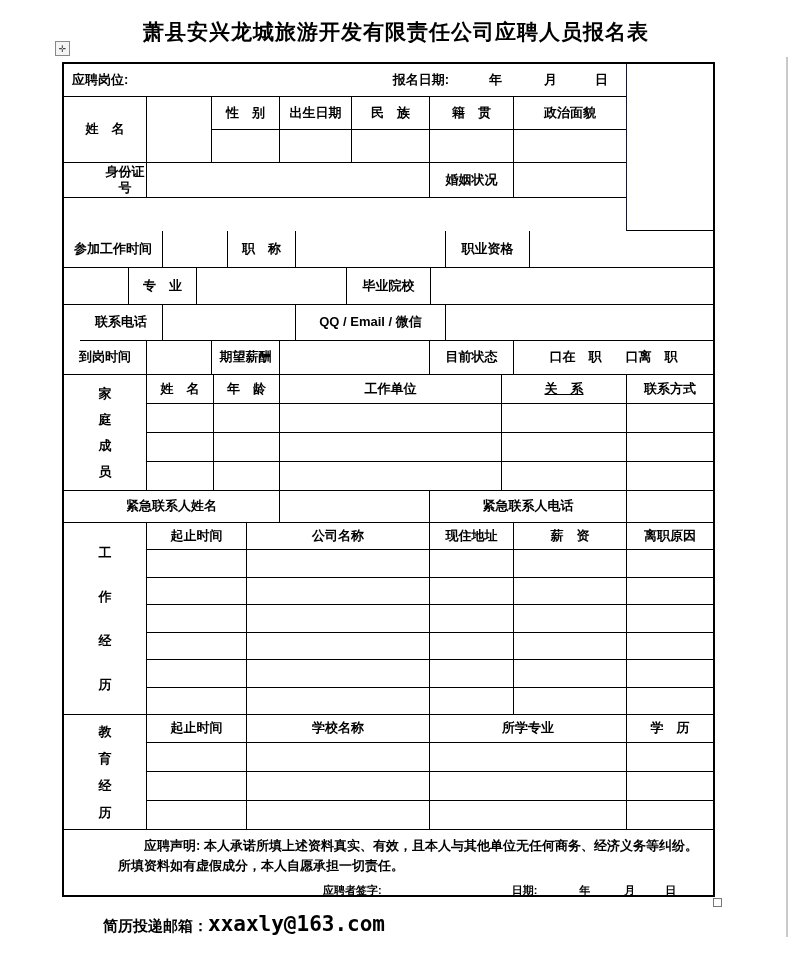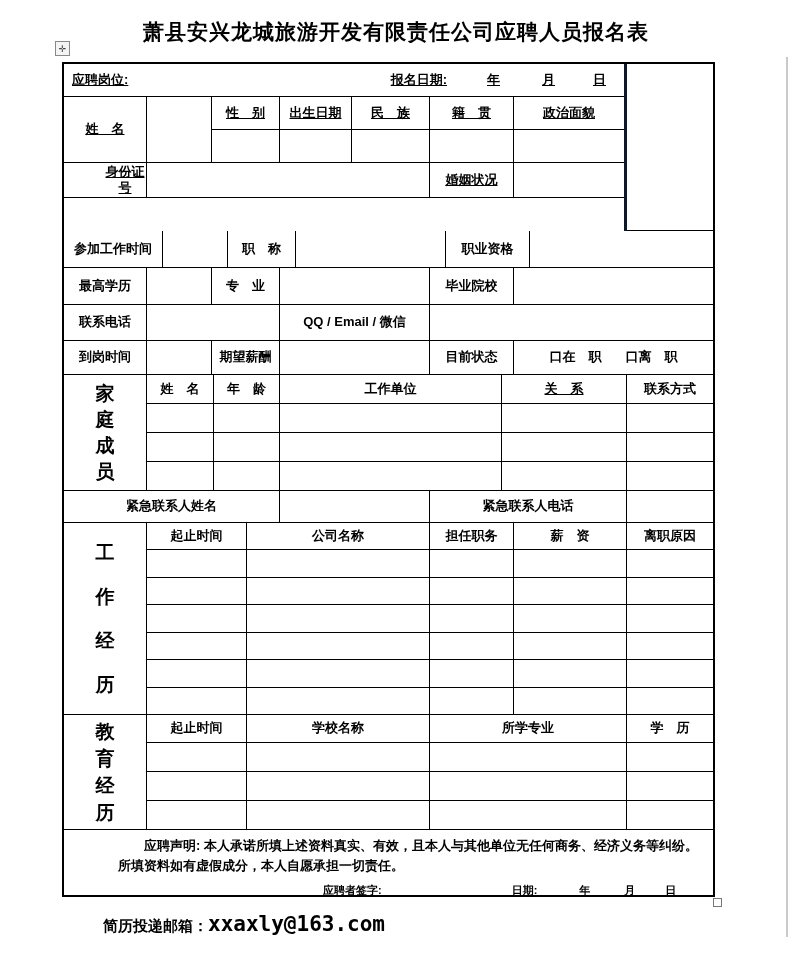--- a/index.html
+++ b/index.html
@@ -19,21 +19,21 @@
      display:flex;align-items:center;justify-content:center;text-align:center;
      font-weight:bold;font-size:13px;line-height:1.25;overflow:hidden;}
   .nr{border-right:none!important;}
   .nb{border-bottom:none!important;}
   .left-pad{justify-content:flex-start;padding-left:8px;}
 
   .secA{display:flex;height:167px;}
   .a-left{width:563px;display:flex;flex-direction:column;box-sizing:border-box;}
   .photo{flex:1;border-bottom:1px solid #000;box-sizing:border-box;}
 
-  .vlabel{width:20px;word-break:break-all;font-weight:bold;font-size:19px;text-align:center;}
+  .vlabel{width:20px;word-break:break-all;font-weight:bold;font-size:13px;text-align:center;}
   .grid-col{flex:1;display:flex;flex-direction:column;}
   .decl{flex-direction:column;align-items:stretch;justify-content:flex-start;padding:6px 10px 4px 10px;}
   .decl-p{margin:0;font-size:13px;font-weight:bold;text-align:left;text-indent:2em;line-height:1.55;}
   .sign-row{display:flex;align-items:center;font-size:11px;font-weight:bold;margin-top:8px;}
   .footer{position:absolute;left:103px;top:912px;display:flex;align-items:baseline;}
   .footer .lbl{font-size:15px;font-weight:bold;}
   .footer .mail{font-size:21px;font-weight:bold;font-family:"DejaVu Sans Mono","Liberation Mono",monospace;}
 </style>
 </head>
 <body>
@@ -42,21 +42,21 @@
 
   <div class="title">萧县安兴龙城旅游开发有限责任公司应聘人员报名表</div>
   <div class="move-handle">
     <span>✛</span>
   </div>
   <div class="edge-line"></div>
 
   <div class="tbl">
 
     <div class="secA">
-      <div class="a-left" style="border-right:3px solid #0f172a;text-decoration:underline;">
+      <div class="a-left" style="border-right:1px solid #0f172a;">
 
         <div class="row" style="height:33px;">
           <div class="c nr left-pad" style="flex:1;">
             <span>应聘岗位:</span>
             <span style="margin-left:auto;display:flex;align-items:center;margin-right:10px;">
               <span>报名日期:</span>
               <span style="margin-left:40px;">年</span>
               <span style="margin-left:42px;">月</span>
               <span style="margin-left:38px;margin-right:8px;">日</span>
             </span>
@@ -98,29 +98,28 @@
     <div class="row" style="height:37px;">
       <div class="c" style="width:99px;padding:0 4px;">参加工作时间</div>
       <div class="c" style="width:65px;"></div>
       <div class="c" style="width:68px;">职　称</div>
       <div class="c" style="width:150px;"></div>
       <div class="c" style="width:84px;">职业资格</div>
       <div class="c nr" style="flex:1;"></div>
     </div>
 
     <div class="row" style="height:37px;">
-      <div class="c" style="width:83px;">最高学历</div>
       <div class="c" style="width:65px;"></div>
       <div class="c" style="width:68px;">专　业</div>
       <div class="c" style="width:150px;"></div>
       <div class="c" style="width:84px;">毕业院校</div>
       <div class="c nr" style="flex:1;"></div>
     </div>
 
-    <div class="row" style="height:36px;">
+    <div class="row" style="height:36px;padding-left:16px;">
       <div class="c" style="width:83px;">联系电话</div>
       <div class="c" style="width:133px;"></div>
       <div class="c" style="width:150px;">QQ / Email / 微信</div>
       <div class="c nr" style="flex:1;"></div>
     </div>
 
     <div class="row" style="height:34px;">
       <div class="c" style="width:83px;">到岗时间</div>
       <div class="c" style="width:65px;"></div>
       <div class="c" style="width:68px;">期望薪酬</div>
@@ -176,21 +175,21 @@
     </div>
 
     <div class="row" style="height:192px;">
       <div class="c" style="width:83px;">
         <div class="vlabel" style="line-height:44px;">工作经历</div>
       </div>
       <div class="grid-col">
         <div class="row" style="height:27px;">
           <div class="c" style="width:100px;">起止时间</div>
           <div class="c" style="width:183px;">公司名称</div>
-          <div class="c" style="width:84px;">担任职务</div>
+          <div class="c" style="width:84px;">现住地址</div>
           <div class="c" style="width:113px;">薪　资</div>
           <div class="c nr" style="flex:1;">离职原因</div>
         </div>
         <div class="row" style="flex:1;">
           <div class="c" style="width:100px;"></div>
           <div class="c" style="width:183px;"></div>
           <div class="c" style="width:84px;"></div>
           <div class="c" style="width:113px;"></div>
           <div class="c nr" style="flex:1;"></div>
         </div>

